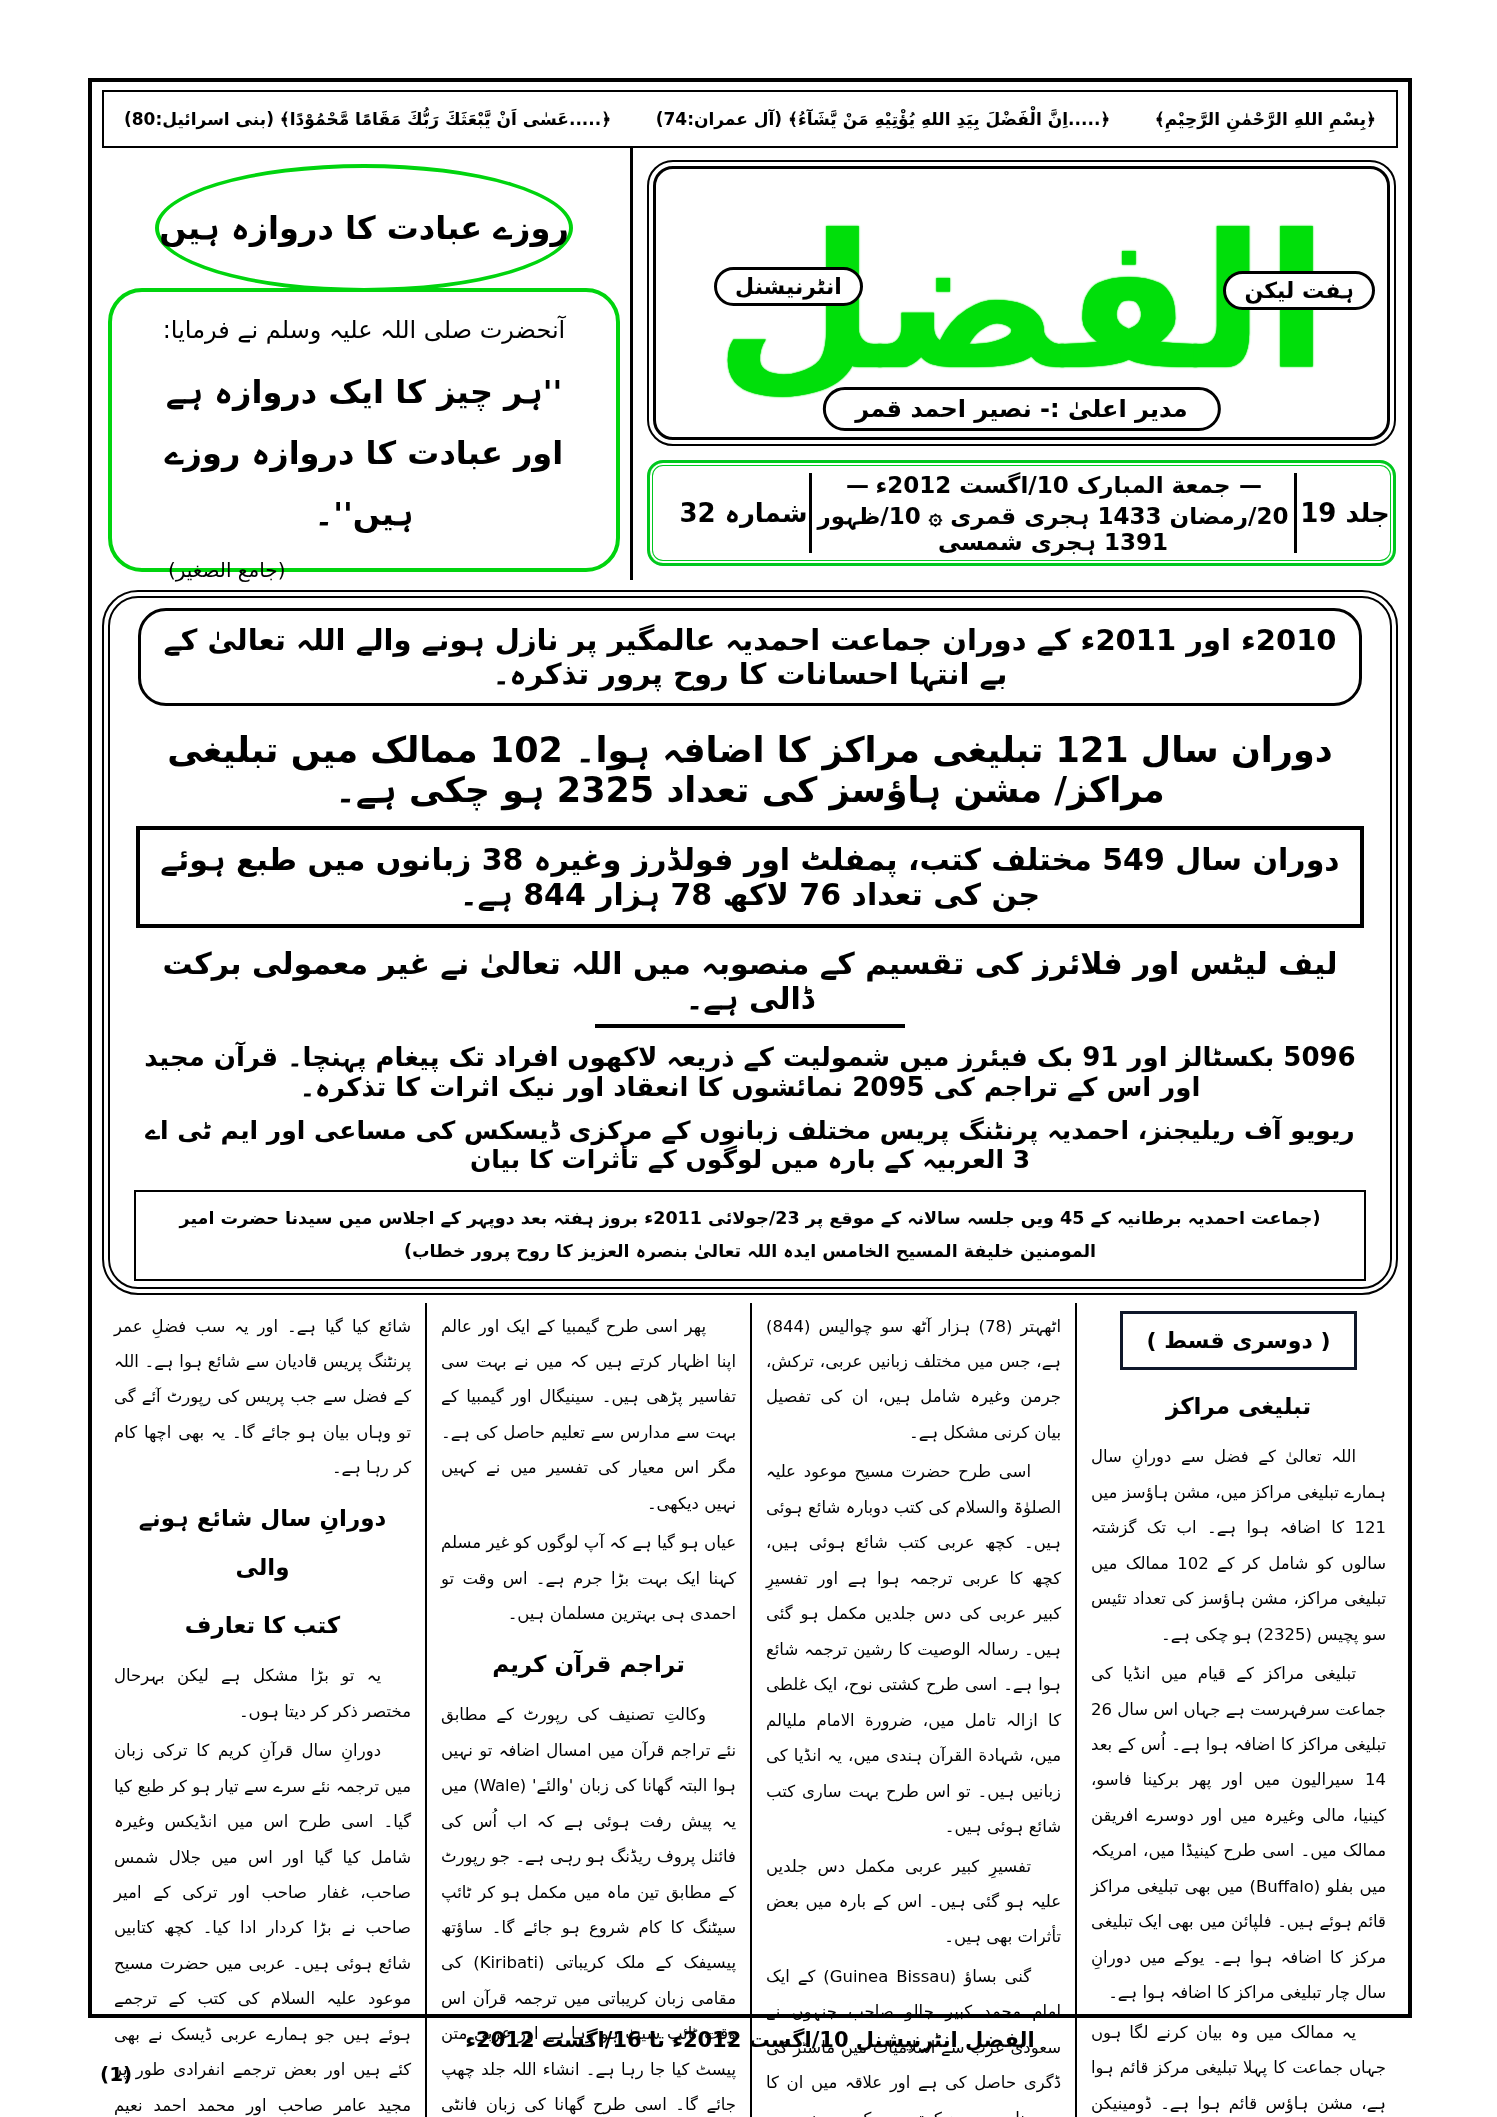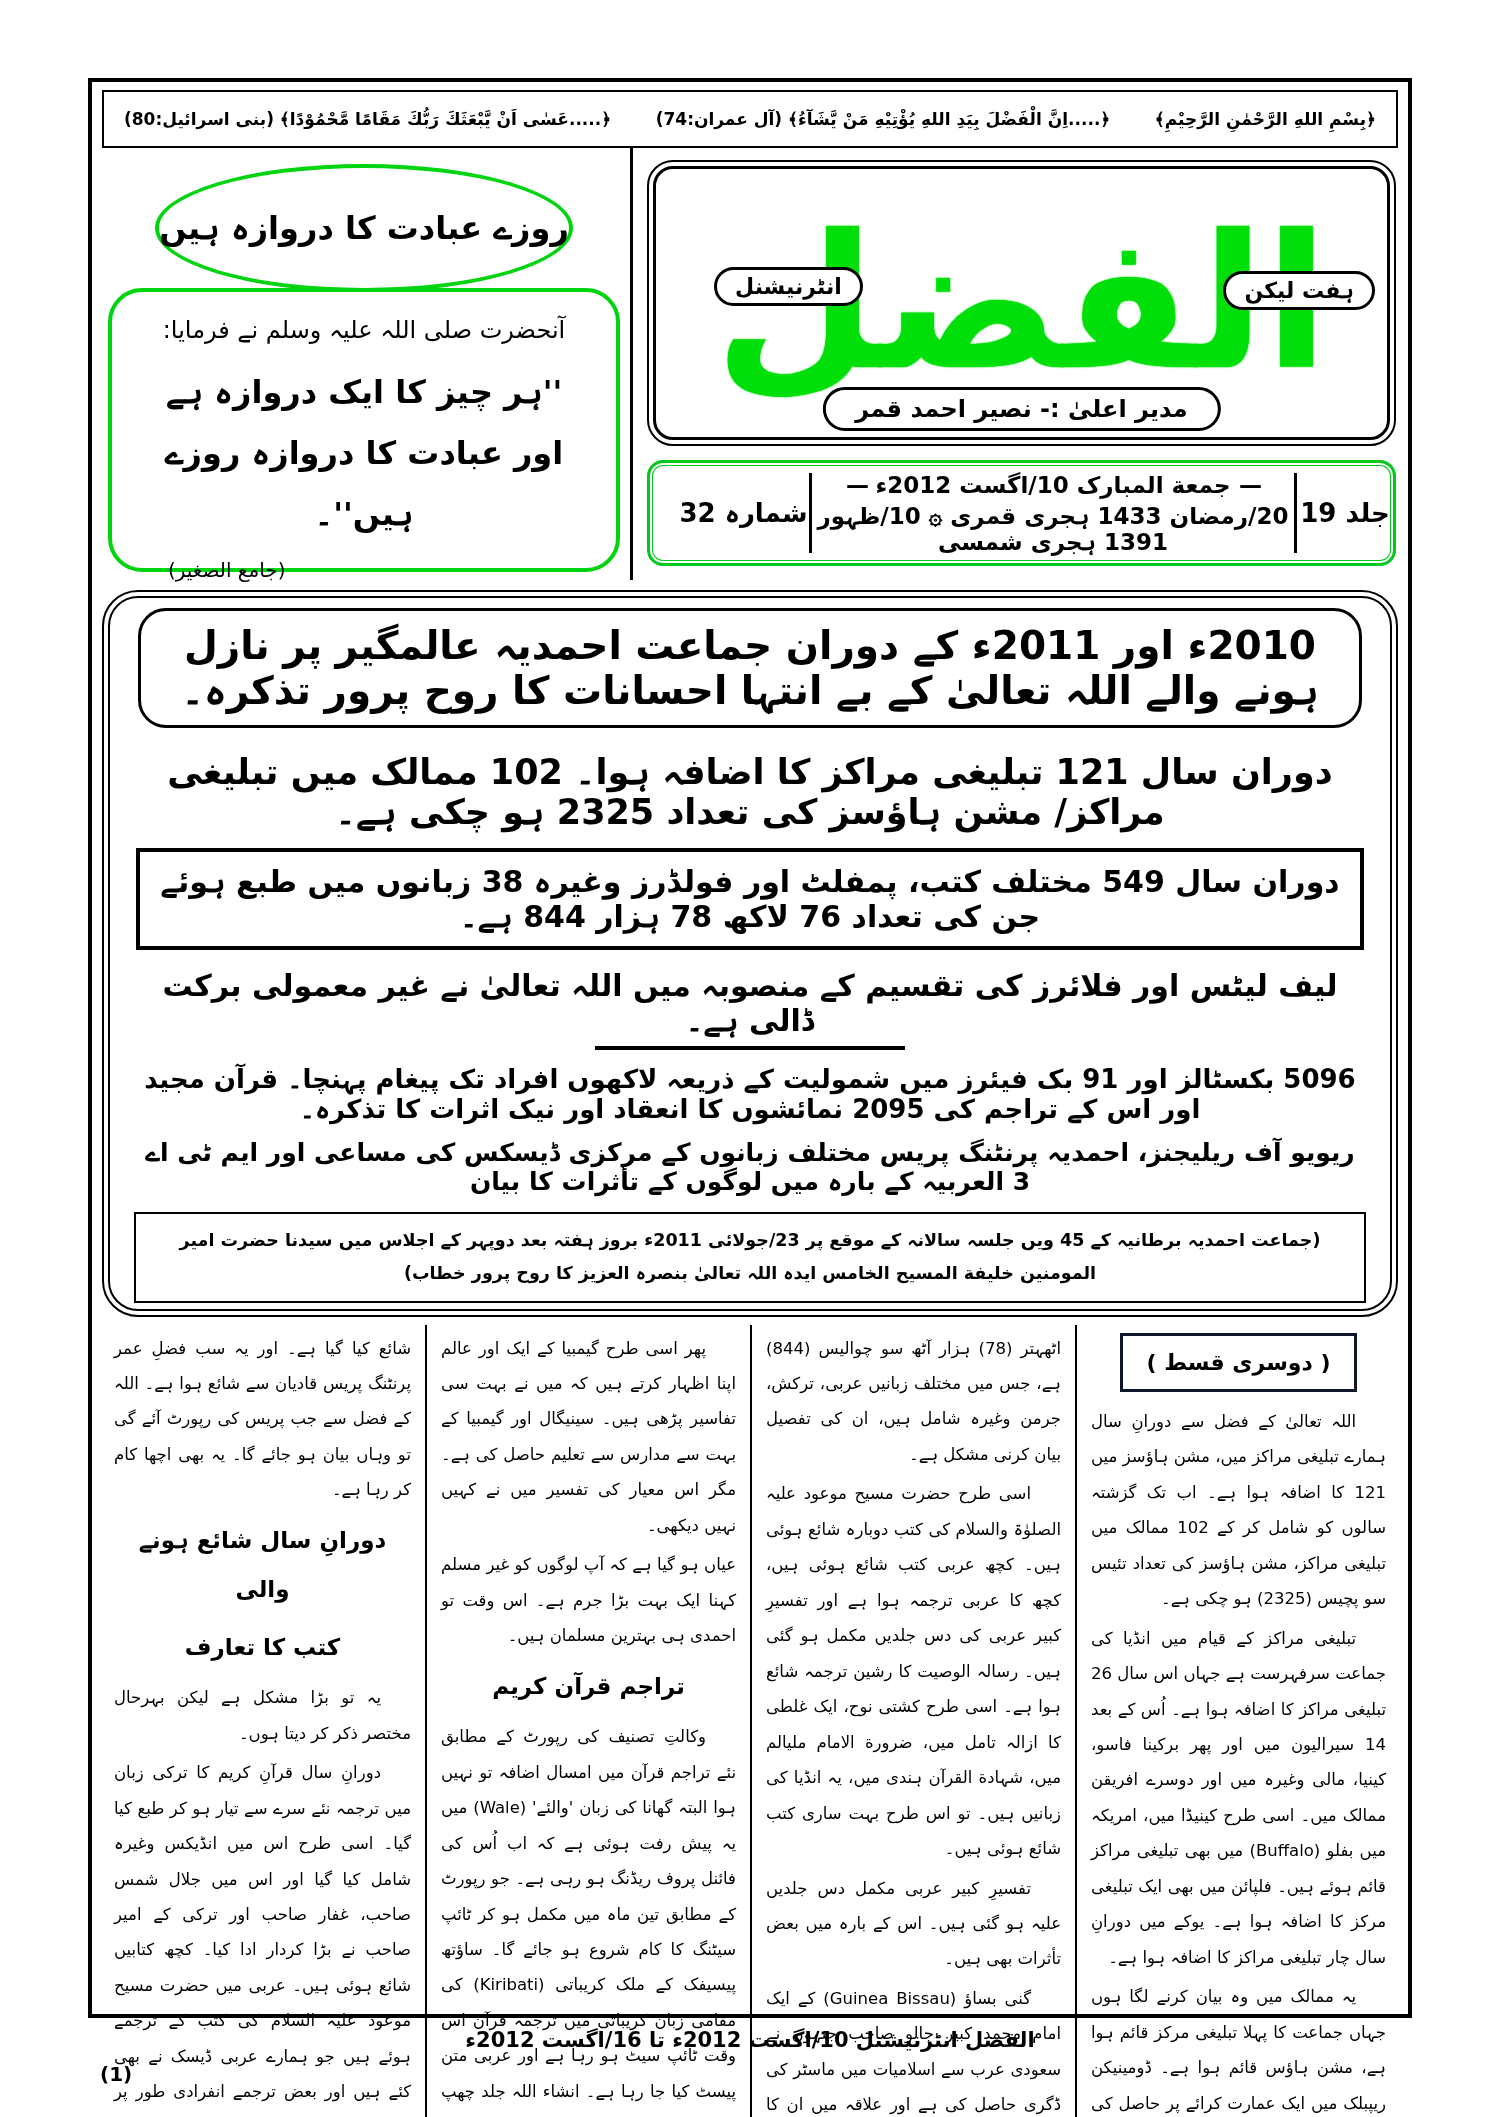--- a/index.html
+++ b/index.html
@@ -41,21 +41,21 @@
                display:flex;align-items:center;justify-content:center;font-size:32px;font-weight:bold;text-align:center;}
   .hadith-box{margin:-4px auto 0;border:4px solid #00d40e;border-radius:34px;height:256px;
               padding:20px 26px 0;box-sizing:content-box;width:452px;}
   .h-intro{text-align:center;font-size:24px;margin:4px 0 18px;}
   .h-body{font-size:32px;font-weight:bold;text-align:center;line-height:1.9;}
   .h-src{font-size:20px;text-align:left;padding-left:30px;margin-top:14px;}
 
   
   .headlines{margin:10px 10px 0;border:2px solid #000;outline:2px solid #000;outline-offset:-8px;
              border-radius:36px;padding:16px 30px 12px;text-align:center;}
-  .hl-a{border:3px solid #000;border-radius:28px;padding:12px 20px;font-size:39px;font-weight:bold;margin:0 4px;}
+  .hl-a{border:3px solid #000;border-radius:28px;padding:12px 20px;font-size:29px;font-weight:bold;margin:0 4px;}
   .hl-b{font-size:35px;font-weight:bold;padding:24px 2px 16px;}
   .hl-c{border:4px solid #000;padding:12px 16px;font-size:30px;font-weight:bold;margin:0 2px;}
   .hl-d{font-size:30px;font-weight:900;padding:18px 0 8px;}
   .hl-rule{width:310px;border:0;border-top:4px solid #000;margin:0 auto 10px;}
   .hl-e{font-size:26px;font-weight:bold;padding:4px 0 6px;}
   .hl-f{font-size:25px;font-weight:bold;padding:8px 0 12px;}
   .hl-note{border:2px solid #000;padding:10px 14px;font-size:17.5px;font-weight:bold;margin-top:4px;line-height:1.9;}
 
   
   .columns{margin:8px 8px 0;display:flex;direction:rtl;height:898px;overflow:hidden;}
@@ -130,20 +130,21 @@
       <hr class="hl-rule">
       <div class="hl-e">5096 بکسٹالز اور 91 بک فیئرز میں شمولیت کے ذریعہ لاکھوں افراد تک پیغام پہنچا۔ قرآن مجید اور اس کے تراجم کی 2095 نمائشوں کا انعقاد اور نیک اثرات کا تذکرہ۔</div>
       <div class="hl-f">ریویو آف ریلیجنز، احمدیہ پرنٹنگ پریس مختلف زبانوں کے مرکزی ڈیسکس کی مساعی اور ایم ٹی اے 3 العربیہ کے بارہ میں لوگوں کے تأثرات کا بیان</div>
       <div class="hl-note">(جماعت احمدیہ برطانیہ کے 45 ویں جلسہ سالانہ کے موقع پر 23/جولائی 2011ء بروز ہفتہ بعد دوپہر کے اجلاس میں سیدنا حضرت امیر المومنین خلیفة المسیح الخامس ایدہ اللہ تعالیٰ بنصرہ العزیز کا روح پرور خطاب)</div>
     </div>
 
     <div class="columns">
 
       <div class="col">
         <span class="kicker">( دوسری قسط )</span>
+        <div class="col-h">تبلیغی مراکز</div>
         <p class="para indent">اللہ تعالیٰ کے فضل سے دورانِ سال ہمارے تبلیغی مراکز میں، مشن ہاؤسز میں 121 کا اضافہ ہوا ہے۔ اب تک گزشتہ سالوں کو شامل کر کے 102 ممالک میں تبلیغی مراکز، مشن ہاؤسز کی تعداد تئیس سو پچیس (2325) ہو چکی ہے۔</p>
         <p class="para indent">تبلیغی مراکز کے قیام میں انڈیا کی جماعت سرفہرست ہے جہاں اس سال 26 تبلیغی مراکز کا اضافہ ہوا ہے۔ اُس کے بعد 14 سیرالیون میں اور پھر برکینا فاسو، کینیا، مالی وغیرہ میں اور دوسرے افریقن ممالک میں۔ اسی طرح کینیڈا میں، امریکہ میں بفلو (Buffalo) میں بھی تبلیغی مراکز قائم ہوئے ہیں۔ فلپائن میں بھی ایک تبلیغی مرکز کا اضافہ ہوا ہے۔ یوکے میں دورانِ سال چار تبلیغی مراکز کا اضافہ ہوا ہے۔</p>
         <p class="para indent">یہ ممالک میں وہ بیان کرنے لگا ہوں جہاں جماعت کا پہلا تبلیغی مرکز قائم ہوا ہے، مشن ہاؤس قائم ہوا ہے۔ ڈومینیکن ریپبلک میں ایک عمارت کرائے پر حاصل کی جہاں جماعت کا پہلا سینٹر قائم کیا گیا ہے۔ ہیٹی (Haiti) میں پہلے ہیومینٹی فرسٹ کی عمارت بطور مرکز استعمال ہو رہی تھی۔ اب جماعت نے باقاعدہ ایک عمارت حاصل کر کے اپنا سینٹر قائم کیا ہے۔ اسی طرح بعض اَور ملک ہیں۔</p>
 
       </div>
 
       <div class="col">
         <p class="para">اٹھہتر (78) ہزار آٹھ سو چوالیس (844) ہے، جس میں مختلف زبانیں عربی، ترکش، جرمن وغیرہ شامل ہیں، ان کی تفصیل بیان کرنی مشکل ہے۔</p>
         <p class="para indent">اسی طرح حضرت مسیح موعود علیہ الصلوٰۃ والسلام کی کتب دوبارہ شائع ہوئی ہیں۔ کچھ عربی کتب شائع ہوئی ہیں، کچھ کا عربی ترجمہ ہوا ہے اور تفسیرِ کبیر عربی کی دس جلدیں مکمل ہو گئی ہیں۔ رسالہ الوصیت کا رشین ترجمہ شائع ہوا ہے۔ اسی طرح کشتی نوح، ایک غلطی کا ازالہ تامل میں، ضرورة الامام ملیالم میں، شہادة القرآن ہندی میں، یہ انڈیا کی زبانیں ہیں۔ تو اس طرح بہت ساری کتب شائع ہوئی ہیں۔</p>
         <p class="para indent">تفسیرِ کبیر عربی مکمل دس جلدیں علیہ ہو گئی ہیں۔ اس کے بارہ میں بعض تأثرات بھی ہیں۔</p>

